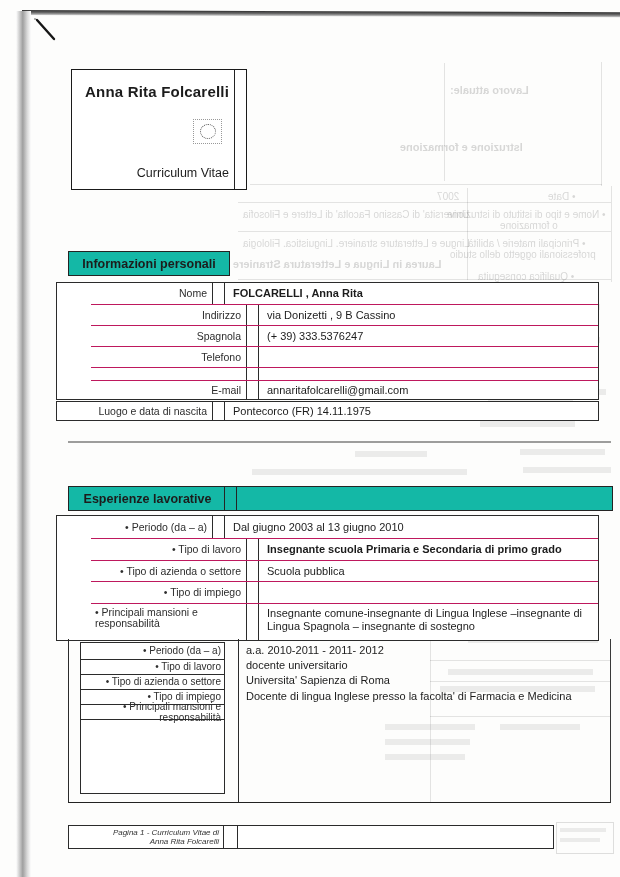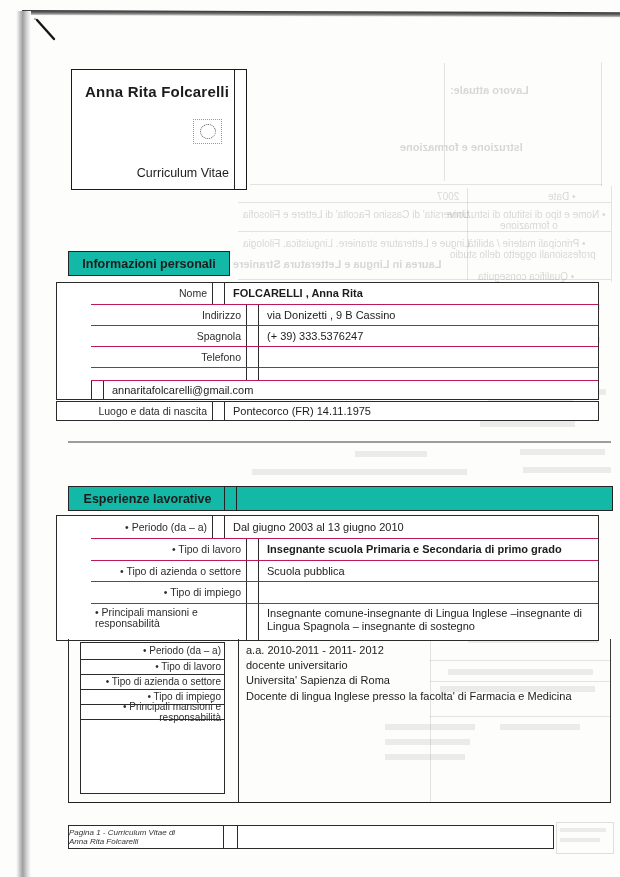--- a/index.html
+++ b/index.html
@@ -43,21 +43,21 @@
   .nested{position:absolute;left:11px;top:3px;width:145px;height:152px;border:1.2px solid #2b2b2b;
           box-sizing:border-box;display:flex;flex-direction:column;background:#fff;}
   .nrow{display:flex;align-items:center;justify-content:flex-end;padding-right:3px;
         font-size:10px;color:#2d2d2d;text-align:right;line-height:10.5px;box-sizing:border-box;}
   .nrow + .nrow{border-top:1px solid #2b2b2b;}
   .n16{height:16px}.n15{height:15px}
   .exp2 .vals{position:absolute;left:177px;top:4px;font-size:11px;line-height:15.2px;width:360px;}
   
   .footer{position:absolute;left:68px;top:825px;width:486px;height:24px;border:1.2px solid #2b2b2b;
           box-sizing:border-box;display:flex;background:#fff;}
-  .f-text{width:154px;box-sizing:border-box;display:flex;flex-direction:column;align-items:flex-start;
+  .f-text{width:154px;box-sizing:border-box;display:flex;flex-direction:column;align-items:flex-end;
           justify-content:center;padding-right:4px;font-size:8px;font-style:italic;line-height:9px;color:#333;}
   .f-spacer{width:15px;border-left:1px solid #2b2b2b;border-right:1px solid #2b2b2b;box-sizing:border-box;}
   .f-rest{flex:1;}
   
   .ghost{position:absolute;transform:scaleX(-1);color:#8f8f8f;opacity:.34;filter:blur(.4px);
          font-size:10px;white-space:nowrap;}
   .gb{font-weight:bold;font-size:11px;}
   .smudge{position:absolute;height:6px;background:rgba(150,150,150,.17);filter:blur(.5px);}
   .ghline{position:absolute;height:1px;background:rgba(0,0,0,.10);}
   .gvline{position:absolute;width:1px;background:rgba(0,0,0,.10);}
@@ -156,20 +156,21 @@
       <div class="lcell">Telefono</div>
       <div class="scell"></div>
       <div class="vcell"></div>
     </div>
     <div class="trow r13">
       <div class="lcell"></div>
       <div class="scell"></div>
       <div class="vcell"></div>
     </div>
     <div class="trow r19">
+      <div class="lcell">E-mail</div>
       <div class="scell"></div>
       <div class="vcell">annaritafolcarelli@gmail.com</div>
     </div>
   </div>
 
   <div class="dtable" style="top:401px;">
     <div class="trow r18">
       <div class="lcell">Luogo e data di nascita</div>
       <div class="scell"></div>
       <div class="vcell">Pontecorco (FR) 14.11.1975</div>

